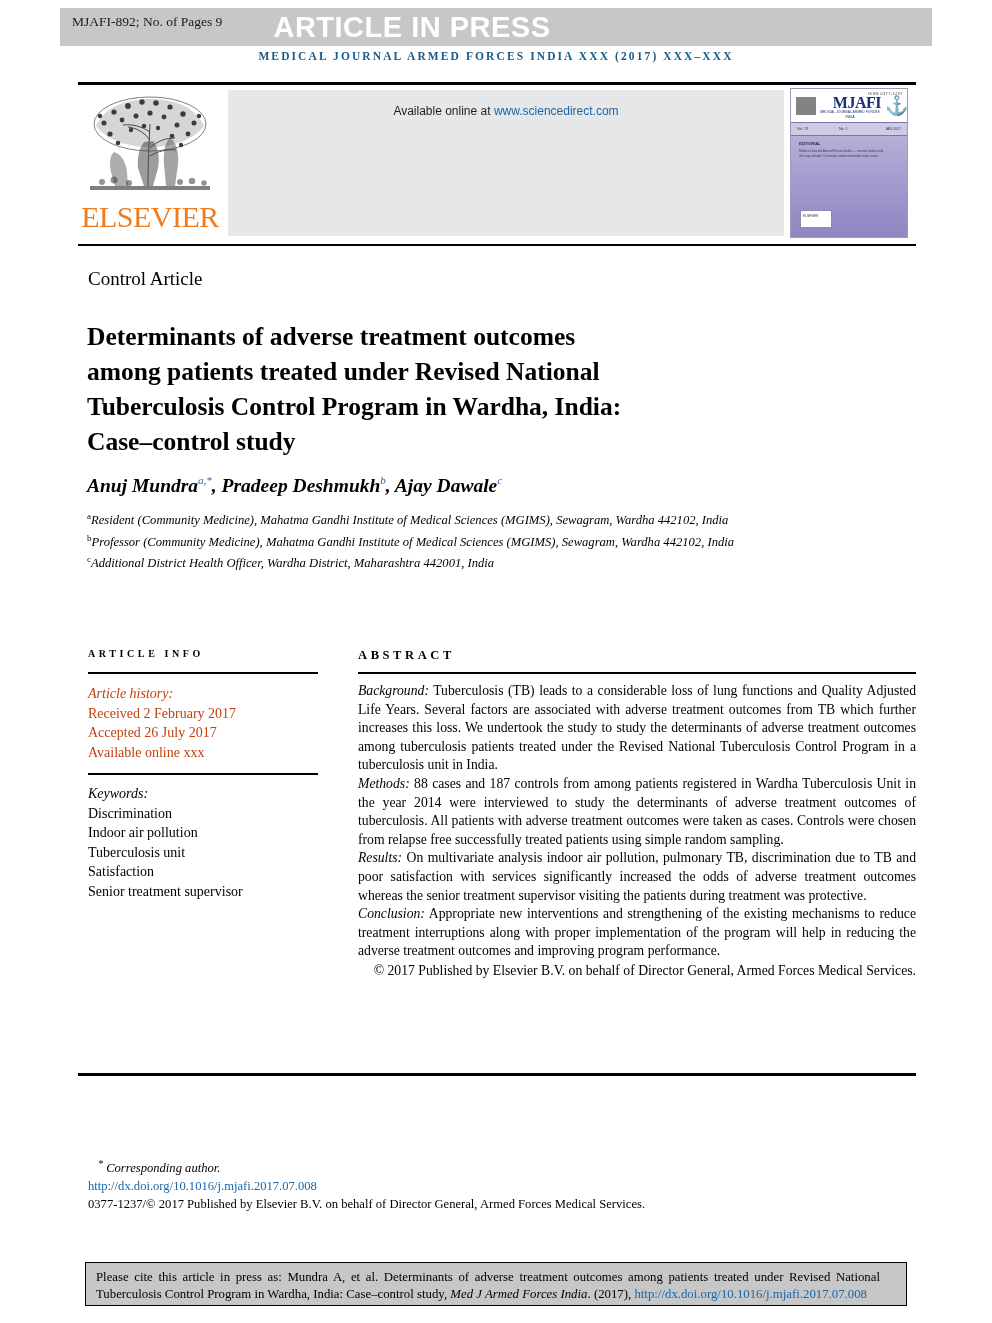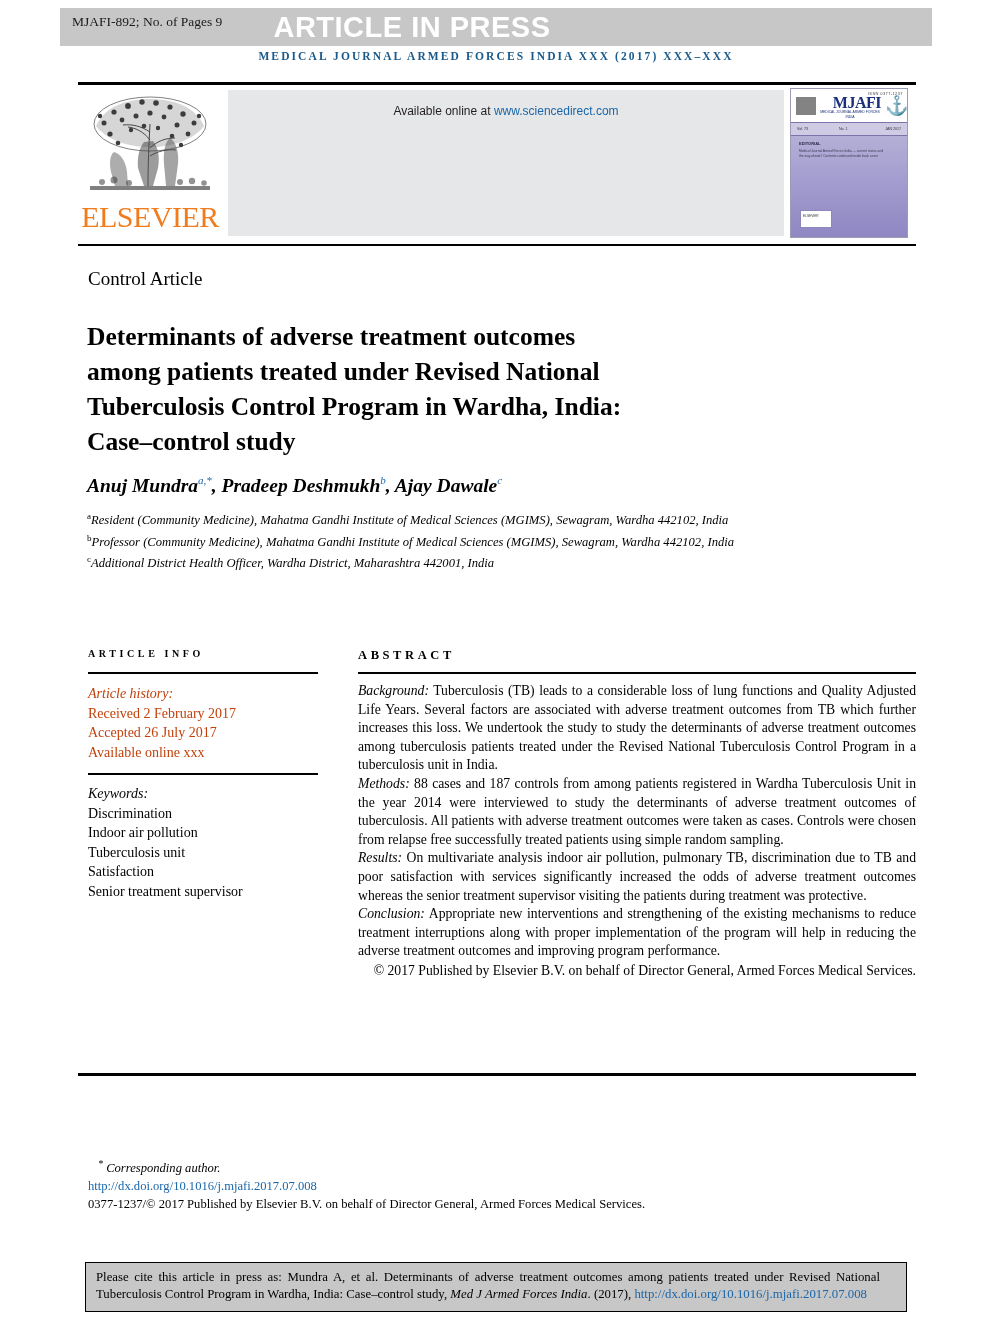--- a/index.html
+++ b/index.html
@@ -468,21 +468,21 @@
     font-size: 10px;
     vertical-align: super;
   }
 
   
   .cite-box {
     position: absolute;
     left: 85px;
     top: 1262px;
     width: 822px;
-    height: 50px;
+    height: 44px;
     background: #c7c7c7;
     border: 1.5px solid #000;
     box-sizing: border-box;
     padding: 6px 26px 0 10px;
     font-family: "Liberation Serif", serif;
     font-size: 12.8px;
     line-height: 16.5px;
     text-align: justify;
     color: #000;
   }

